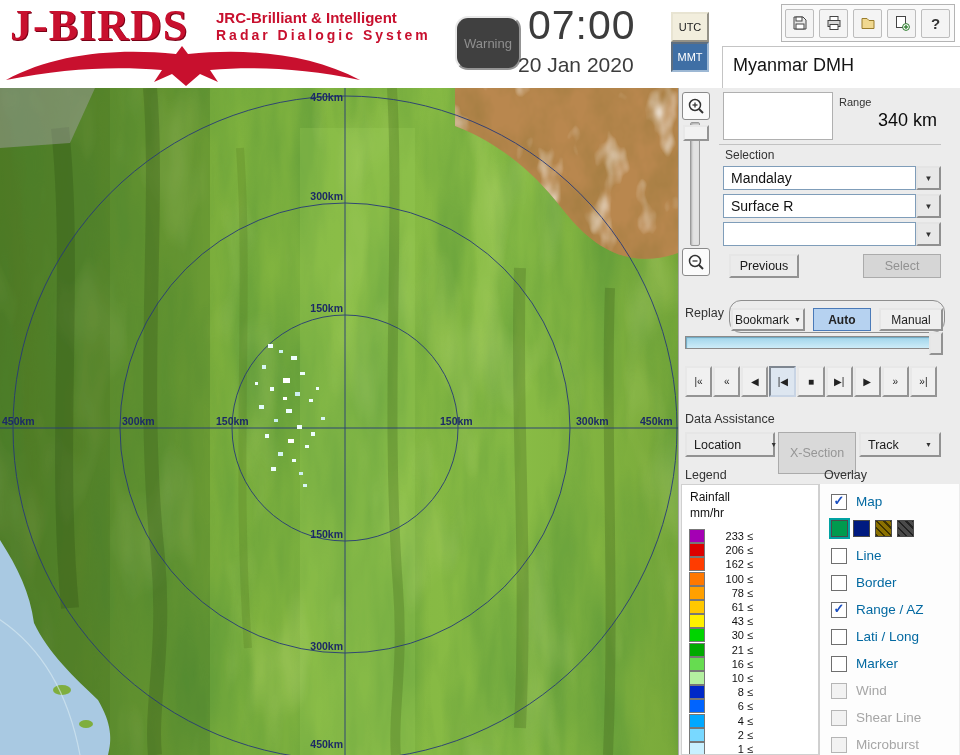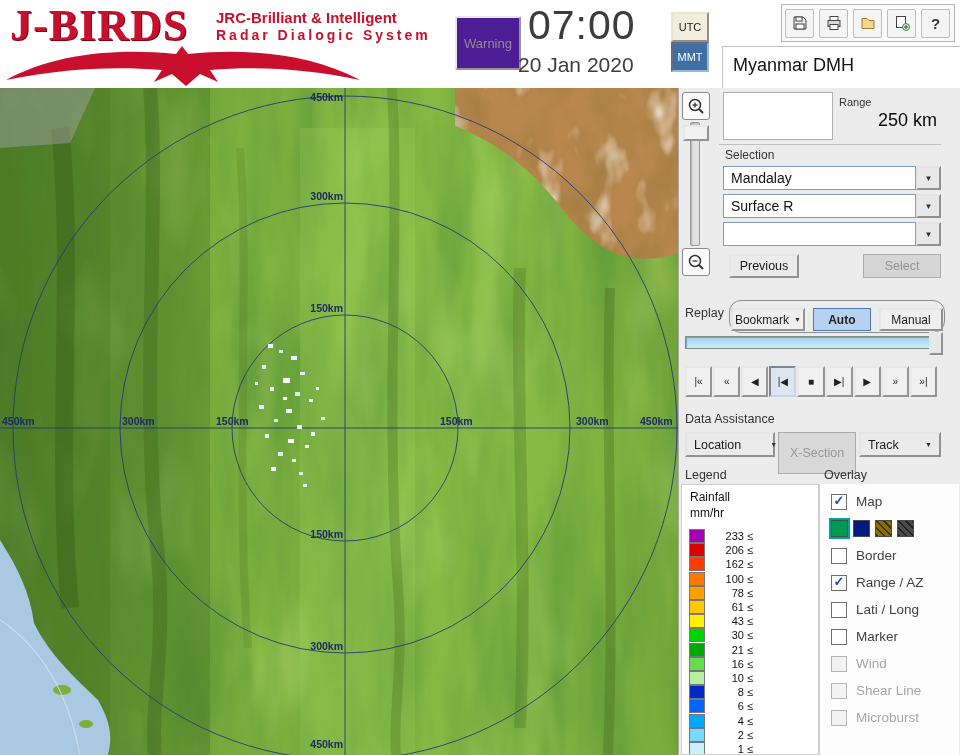--- a/index.html
+++ b/index.html
@@ -8,22 +8,22 @@
 
   
   .header{position:absolute;left:0;top:0;width:960px;height:88px;background:#fff;
           border-bottom:1px solid #bfbfbf;}
   .logo-title{position:absolute;left:10px;top:0px;font-family:"Liberation Serif",serif;
               font-size:44px;font-weight:bold;color:var(--brand-red,#c8102e);letter-spacing:1px;
               text-shadow:1px 1px 0 #7a0016;}
   .logo-sub1{position:absolute;left:216px;top:9px;font-size:15px;font-weight:bold;color:var(--brand-red,#c8102e);}
   .logo-sub2{position:absolute;left:216px;top:27px;font-size:14px;font-weight:bold;letter-spacing:3px;color:var(--brand-red,#c8102e);}
   .eagle{position:absolute;left:4px;top:42px;}
-  .warning-btn{position:absolute;left:455px;top:16px;width:62px;height:50px;background:#4c1d95;
-               border:2px outset #e8e8e8;border-radius:2px;color:#8f8f8f;font-size:13px;
+  .warning-btn{position:absolute;left:455px;top:16px;width:62px;height:50px;background:#404040;
+               border:2px outset #e8e8e8;border-radius:13px;color:#8f8f8f;font-size:13px;
                display:flex;align-items:center;justify-content:center;}
   .time{position:absolute;left:528px;top:2px;font-size:41px;color:#3c3c3c;letter-spacing:1px;}
   .date{position:absolute;left:518px;top:53px;font-size:21px;color:#3c3c3c;}
   .tz-btn{position:absolute;left:671px;width:34px;height:26px;font-size:11px;display:flex;
           align-items:center;justify-content:center;border:2px outset #e8e4d2;background:#f2eedd;color:#222;}
   .tz-utc{top:12px;}
   .tz-mmt{top:42px;background:#3f6fa5;color:#fff;border:2px inset #9db8d4;}
   .toolbar{position:absolute;left:781px;top:4px;width:166px;height:36px;border:1px solid #b4b4b4;
            background:#fafafa;display:flex;gap:5px;align-items:center;padding:0 3px;}
   .tb-btn{width:27px;height:27px;border:1px solid #bdbdbd;background:#f4f4f4;border-radius:2px;
@@ -95,21 +95,21 @@
   .leg-title1{position:absolute;left:8px;top:5px;font-size:12px;color:#111;}
   .leg-title2{position:absolute;left:8px;top:21px;font-size:12px;color:#111;}
   .leg-rows{position:absolute;left:0;top:44px;right:0;bottom:0;overflow:hidden;}
   .leg-row{height:14.2px;display:flex;align-items:center;padding-left:7px;gap:4px;}
   .leg-sw{width:14px;height:12px;border:1px solid #777;flex:none;}
   .leg-val{font-size:11px;width:44px;text-align:right;color:#111;white-space:nowrap;}
   .overlay-panel{position:absolute;left:140px;top:396px;right:2px;bottom:0;background:#fdfdfd;
                  border-left:1px solid #cfcfcf;overflow:hidden;}
   .ov-list{position:absolute;left:0;top:4px;right:0;}
   .ov-row{height:27px;display:flex;align-items:center;gap:9px;padding-left:11px;}
-  .ov-row .ov-label{font-size:13.5px;color:#404040;}
+  .ov-row .ov-label{font-size:13.5px;color:#0369a1;}
   .ov-row.disabled .ov-label{color:#a6a6a6;}
   .cb{width:14px;height:14px;background:#fff;border:1px solid #6f6f6f;flex:none;font-size:13px;
       font-weight:bold;color:#1b4fc0;line-height:12px;text-align:center;}
   .ov-row.disabled .cb{background:#f2f2f2;border-color:#b5b5b5;}
   .ov-swatches{height:27px;display:flex;align-items:center;gap:5px;padding-left:11px;}
   .ov-sw{width:17px;height:17px;border:1px solid #4a4a4a;box-sizing:border-box;}
   .ov-sw.selected{outline:2px solid #00a2a2;}
   .ov-sw.hatch{background-image:repeating-linear-gradient(45deg,rgba(0,0,0,.55) 0 2px,transparent 2px 5px);}
 </style>
 </head>
@@ -294,21 +294,21 @@
   <div class="zoom-btn zoom-out">
     <svg width="18" height="18" viewBox="0 0 18 18">
       <circle cx="8" cy="8" r="5.5" fill="#fff" stroke="#333" stroke-width="1.5"></circle>
       <line x1="12" y1="12" x2="16" y2="16" stroke="#333" stroke-width="2"></line>
       <line x1="5.5" y1="8" x2="10.5" y2="8" stroke="#333" stroke-width="1.3"></line>
     </svg>
   </div>
 
   <div class="range-input"></div>
   <div class="range-label">Range</div>
-  <div class="range-value">250 km</div>
+  <div class="range-value">340 km</div>
   <div class="range-divider"></div>
 
   <div class="selection-label">Selection</div>
   <div class="dd dd1">
     <div class="dd-val">Mandalay</div>
     <div class="dd-btn">▼</div>
   </div>
   <div class="dd dd2">
     <div class="dd-val">Surface R</div>
     <div class="dd-btn">▼</div>
@@ -435,20 +435,24 @@
           <span class="ov-label">Map</span>
         </div>
         <div class="ov-swatches">
           <div class="ov-sw selected" style="background-color: rgb(0, 154, 78);"></div>
           <div class="ov-sw" style="background-color: rgb(0, 26, 128);"></div>
           <div class="ov-sw hatch" style="background-color: rgb(138, 112, 0);"></div>
           <div class="ov-sw hatch" style="background-color: rgb(74, 74, 74);"></div>
         </div>
         <div class="ov-row">
           <span class="cb"></span>
+          <span class="ov-label">Line</span>
+        </div>
+        <div class="ov-row">
+          <span class="cb"></span>
           <span class="ov-label">Border</span>
         </div>
         <div class="ov-row">
           <span class="cb checked">✓</span>
           <span class="ov-label">Range / AZ</span>
         </div>
         <div class="ov-row">
           <span class="cb"></span>
           <span class="ov-label">Lati / Long</span>
         </div>

